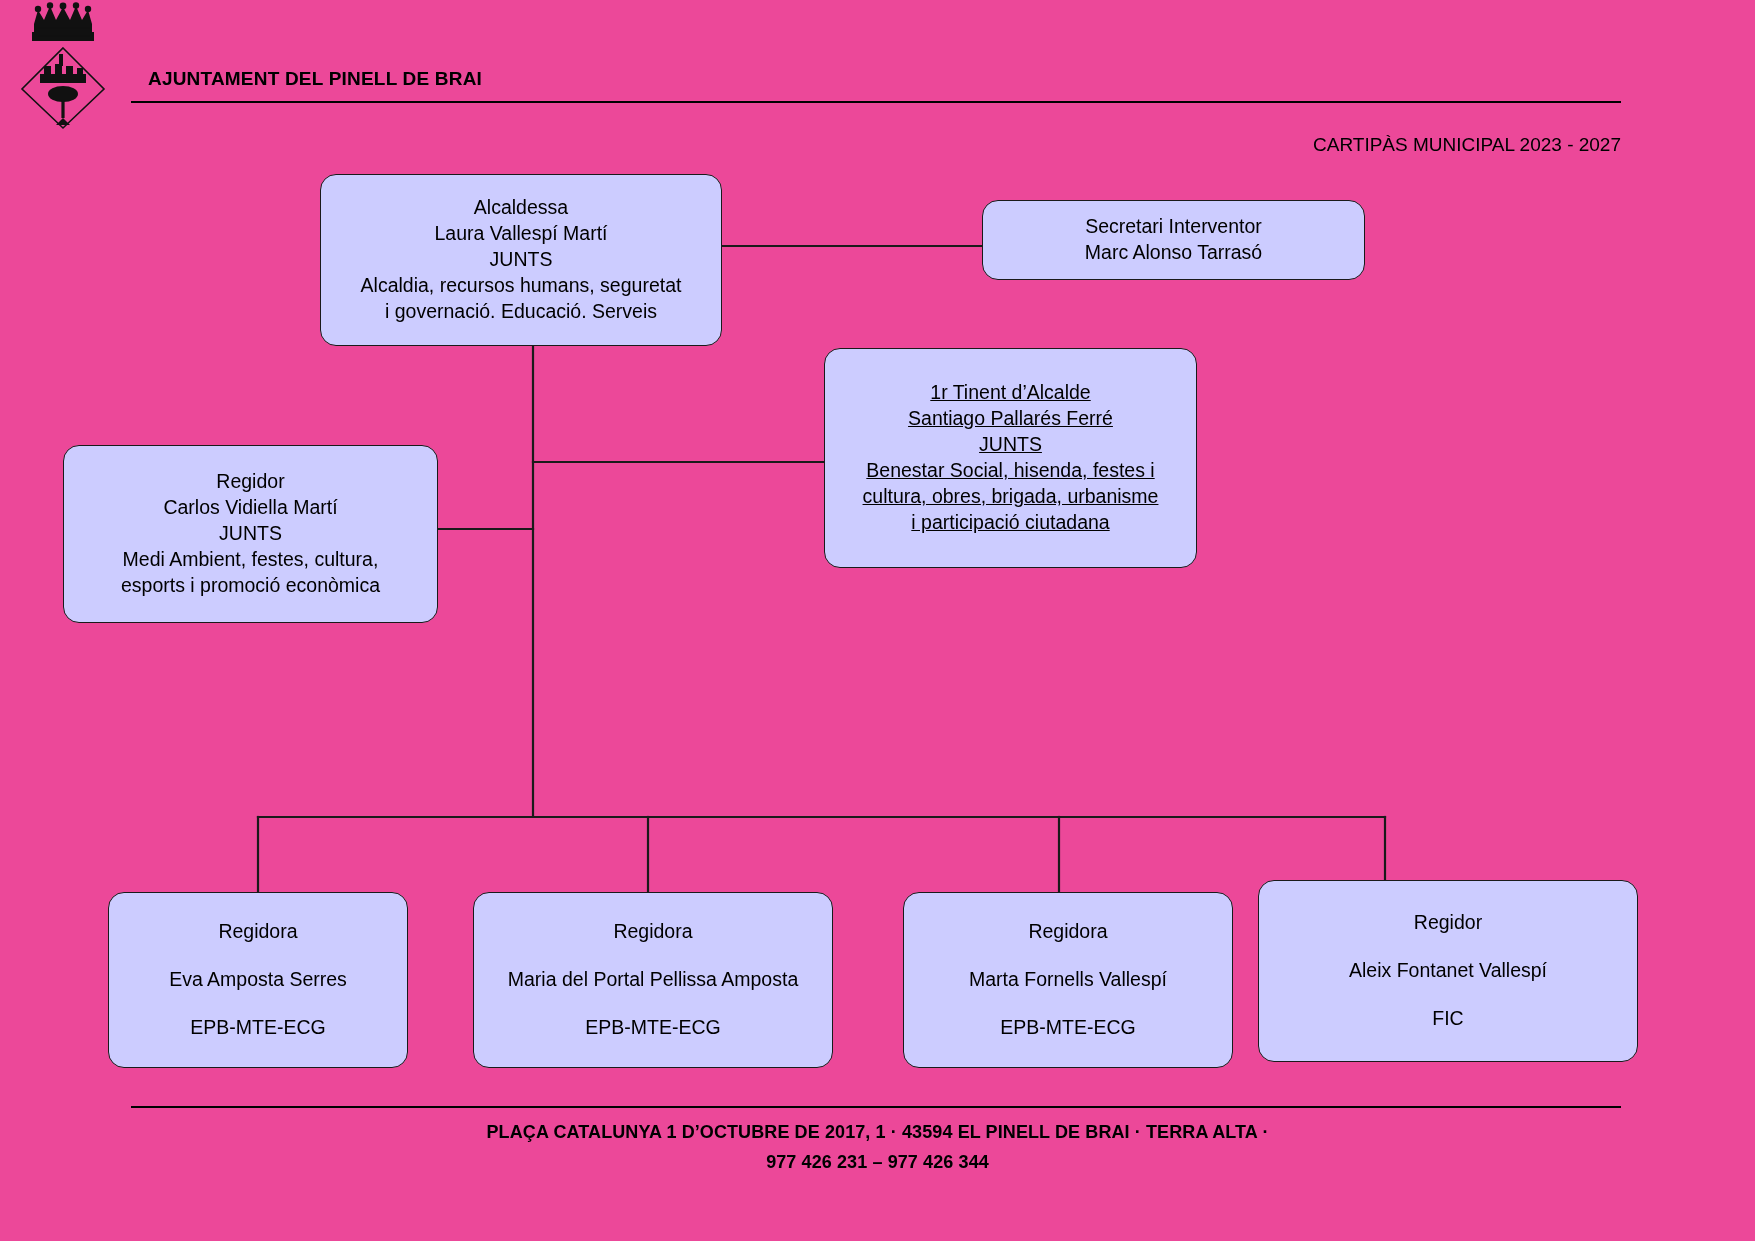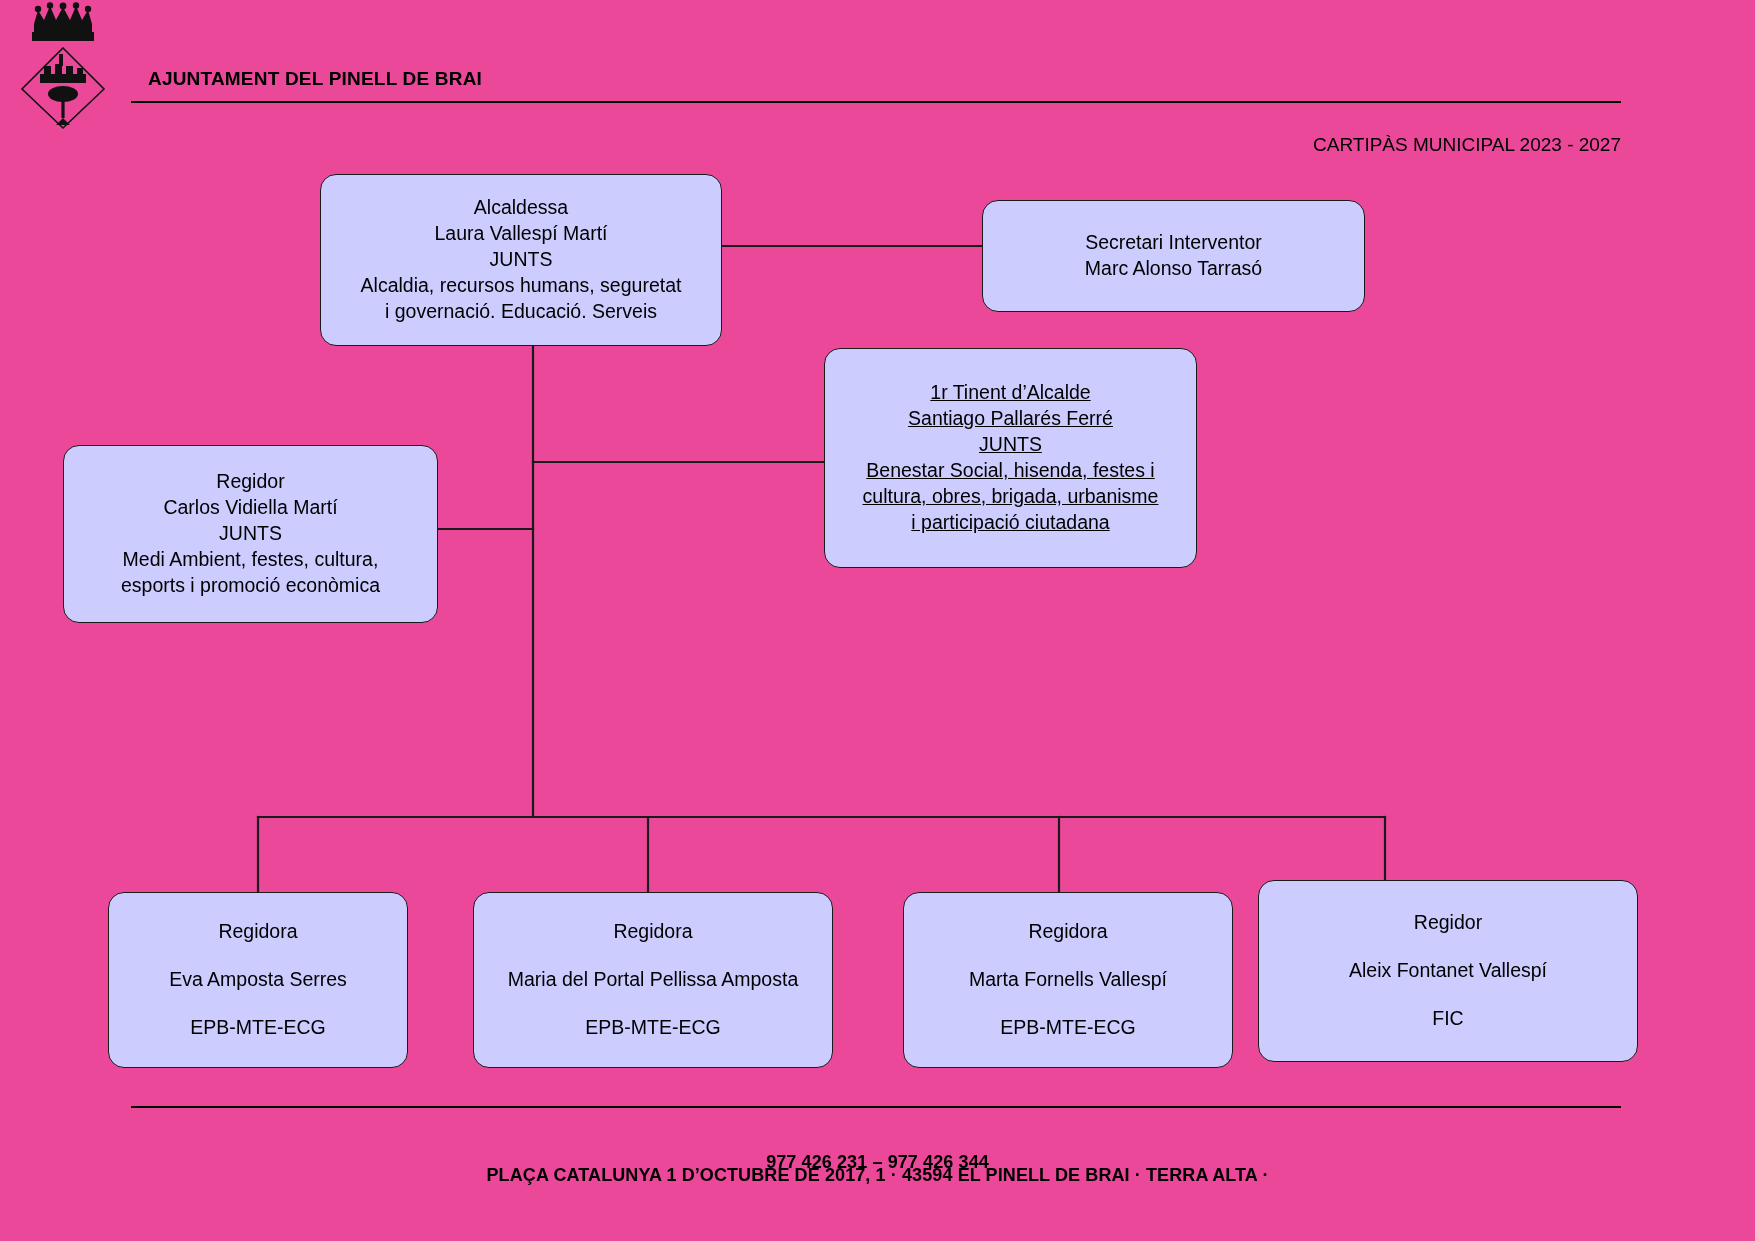--- a/index.html
+++ b/index.html
@@ -95,21 +95,21 @@
   }
   .footer-line {
     position: absolute;
     width: 1755px;
     left: 0;
     text-align: center;
     font-size: 18px;
     font-weight: bold;
     letter-spacing: 0.1px;
   }
-  #footer-line-1 { top: 1122px; margin-top: 43px; }
+  #footer-line-1 { top: 1122px; }
   #footer-line-2 { top: 1152px; }
 </style>
 </head>
 <body>
 
 <div id="page">
 
   <div id="crest">
     <svg width="96" height="128" viewBox="0 0 96 128" aria-hidden="true">
 
@@ -173,21 +173,21 @@
   </svg>
 
   <div class="node" style="left:320px; top:174px; width:402px; height:172px;">
     <span class="ln">Alcaldessa</span>
     <span class="ln">Laura Vallespí Martí</span>
     <span class="ln">JUNTS</span>
     <span class="ln">Alcaldia, recursos humans, seguretat</span>
     <span class="ln">i governació. Educació. Serveis</span>
   </div>
 
-  <div class="node" style="left:982px; top:200px; width:383px; height:112px;">
+  <div class="node" style="left:982px; top:200px; width:383px; height:80px;">
     <span class="ln">Secretari Interventor</span>
     <span class="ln">Marc Alonso Tarrasó</span>
   </div>
 
   <div class="node" style="left:824px; top:348px; width:373px; height:220px;text-decoration:underline;">
     <span class="ln">1r Tinent d’Alcalde</span>
     <span class="ln">Santiago Pallarés Ferré</span>
     <span class="ln">JUNTS</span>
     <span class="ln">Benestar Social, hisenda, festes i</span>
     <span class="ln">cultura, obres, brigada, urbanisme</span>

